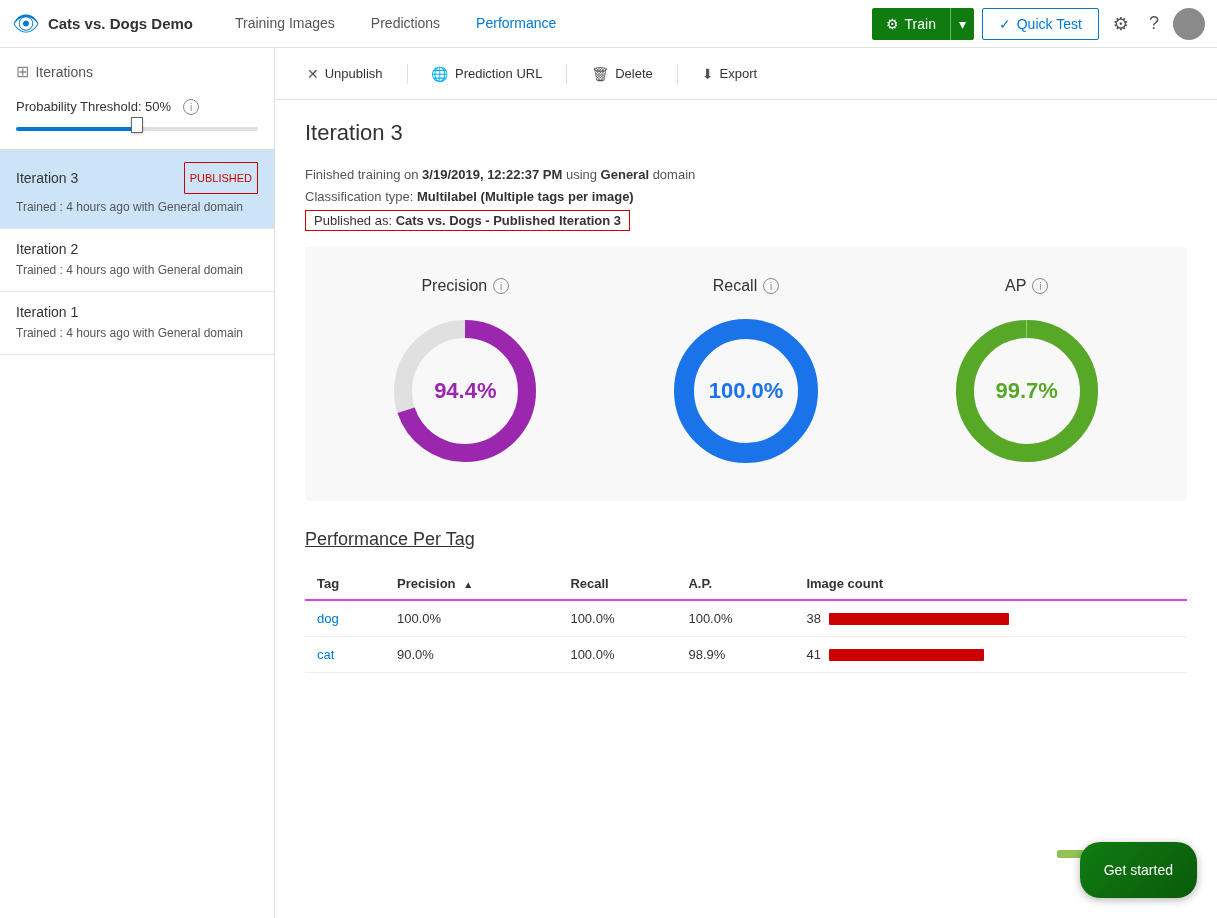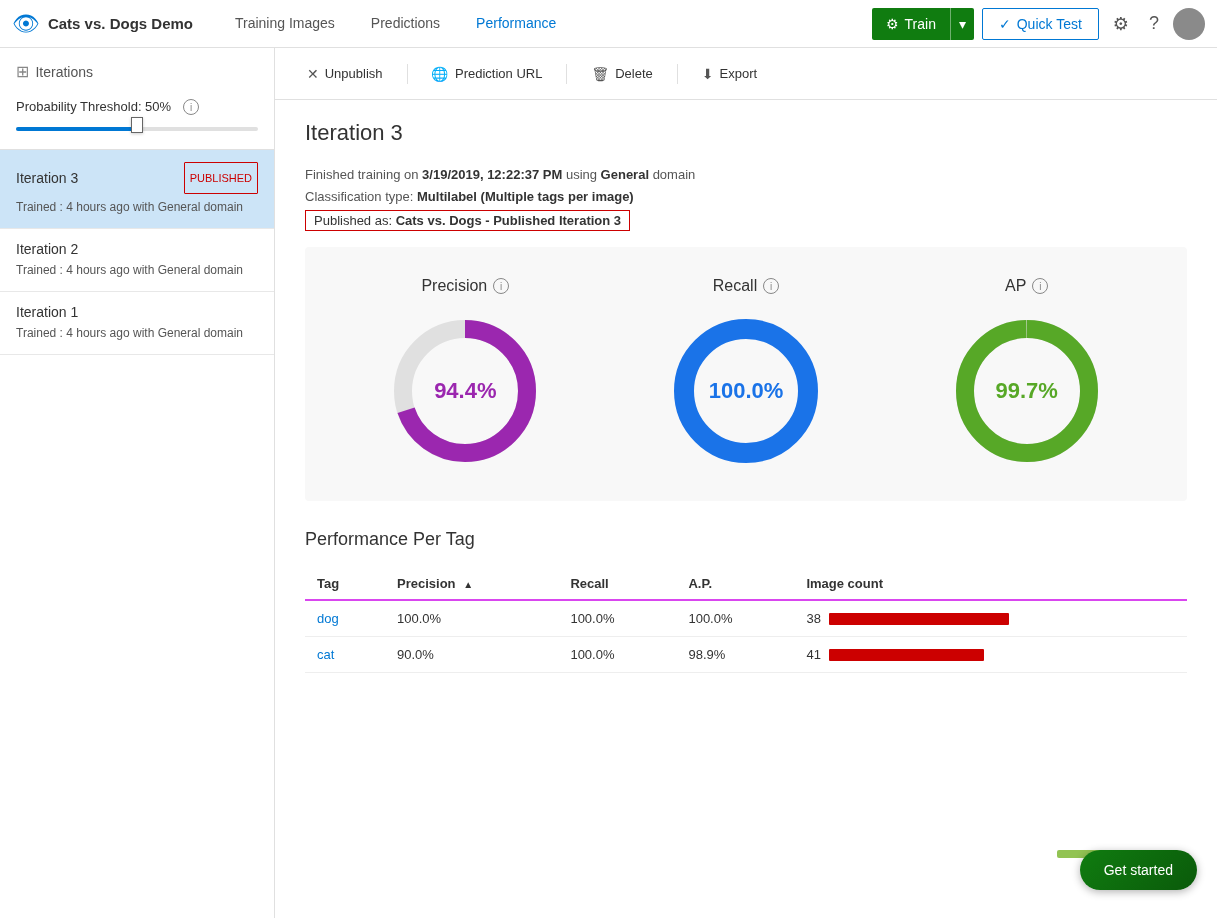--- a/index.html
+++ b/index.html
@@ -123,38 +123,38 @@
 
     
     .donut-container { position: relative; width: 160px; height: 160px; }
     .donut-container svg { width: 160px; height: 160px; }
     .donut-value {
       position: absolute; top: 50%; left: 50%; transform: translate(-50%, -50%);
       font-size: 22px; font-weight: 700;
     }
 
     
-    .section-title { font-size: 18px; font-weight: 300; color: #333; margin-bottom: 18px; }
+    .section-title { font-size: 18px; font-weight: 300; color: #333; margin-bottom: 18px; text-decoration: underline; }
     .perf-table { width: 100%; border-collapse: collapse; }
     .perf-table th {
       text-align: left; font-size: 13px; font-weight: 600; color: #333;
       padding: 8px 12px; border-bottom: 2px solid #d946ef;
     }
     .perf-table th.sortable { cursor: pointer; }
     .perf-table th .sort-icon { font-size: 10px; margin-left: 4px; }
     .perf-table td { padding: 10px 12px; font-size: 13px; border-bottom: 1px solid #eee; }
     .perf-table td.tag-link { color: #0078d4; cursor: pointer; }
     .bar-cell { display: flex; align-items: center; }
     .bar-bg { height: 12px; border-radius: 1px; }
 
     
     .get-started-btn {
-      position: fixed; bottom: 28px; right: 20px;
+      position: fixed; bottom: 20px; right: 20px;
       background: linear-gradient(135deg, #107c10, #0a5a0a);
-      color: #fff; border: none; border-radius: 20px; padding: 12px 24px;
+      color: #fff; border: none; border-radius: 20px; padding: 20px 24px;
       font-size: 14px; font-weight: 500; cursor: pointer; box-shadow: 0 2px 8px rgba(0,0,0,0.3);
     }
     
     .green-bar {
       position: fixed; bottom: 60px; right: 40px;
       width: 120px; height: 8px; background: #92c353; border-radius: 2px;
     }
   </style>
 </head>
 <body>

